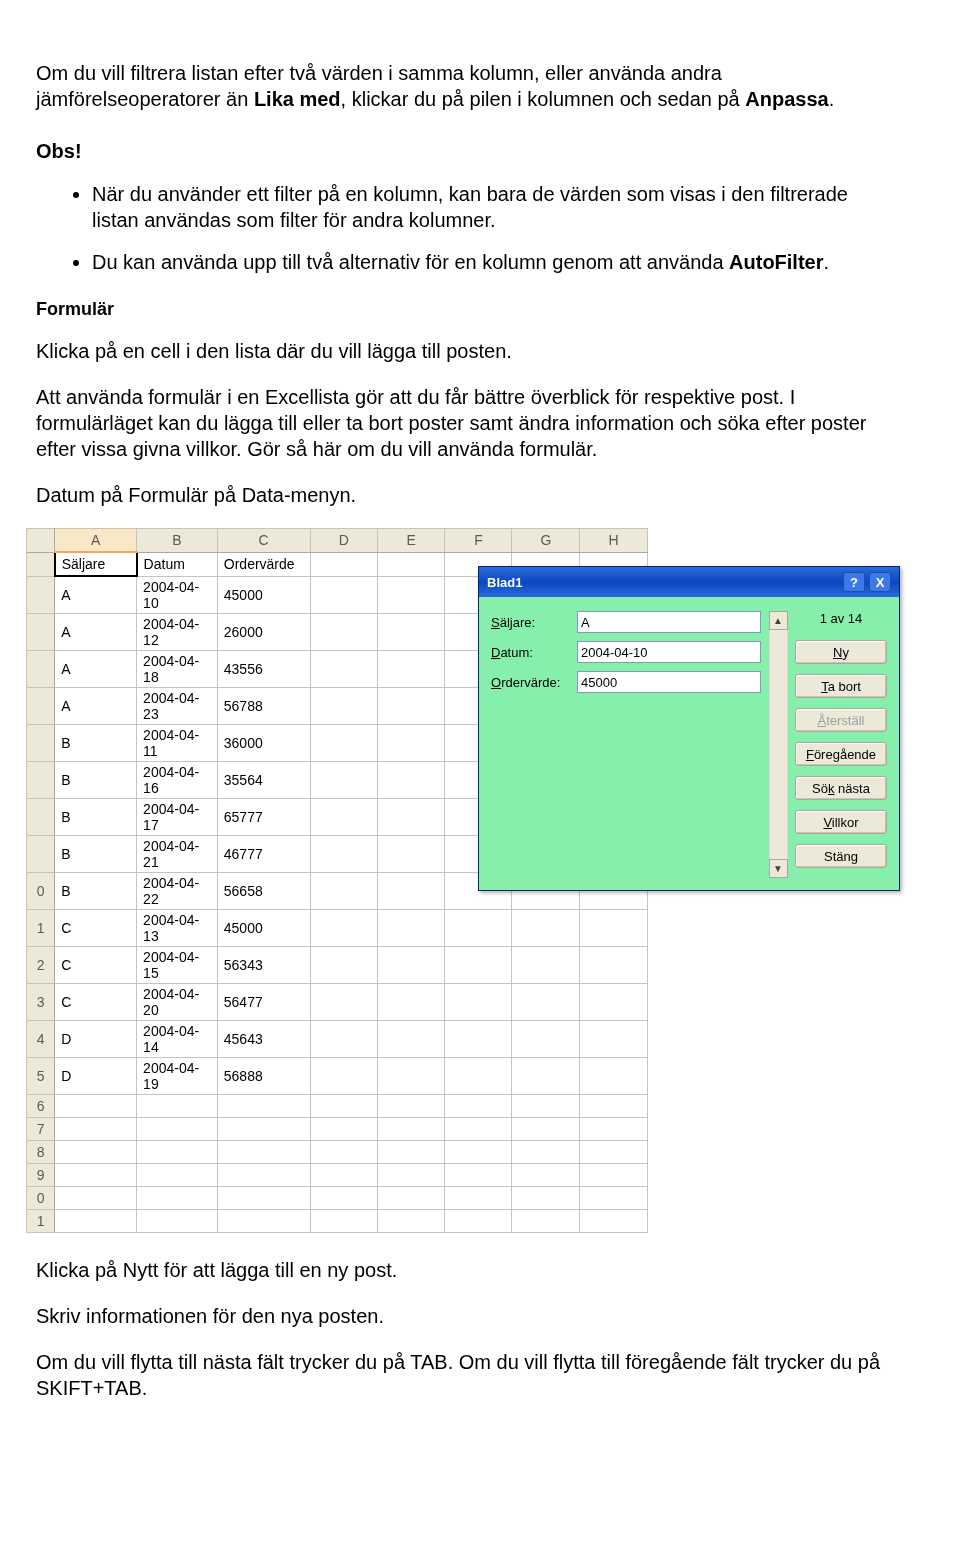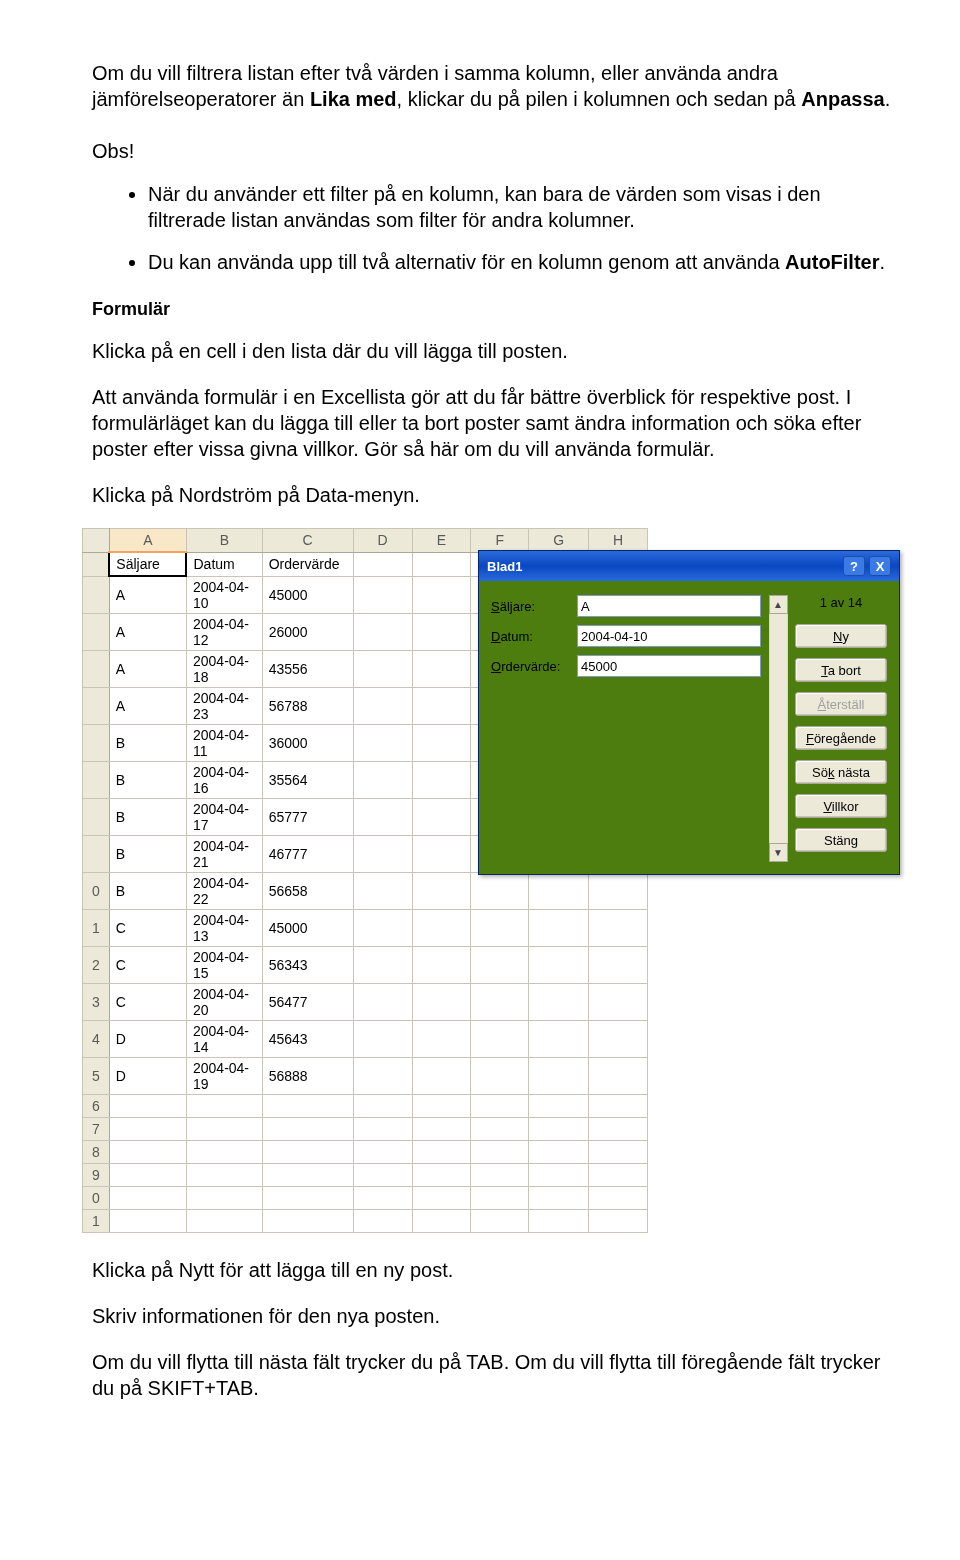--- a/index.html
+++ b/index.html
@@ -5,28 +5,28 @@
   body {
     margin: 0;
     padding: 0;
     font-family: Arial, Helvetica, sans-serif;
     font-size: 20px;
     background: #fff;
     color: #000;
     width: 960px;
   }
   .page {
-    padding: 40px 60px 20px 92px;
+    padding: 40px 60px 20px 36px;
   }
   .intro {
     line-height: 1.3;
     margin-bottom: 28px;
   }
   .obs-label {
-    font-weight: normal;
+    font-weight: bold;
     margin-bottom: 18px;
   }
   ul.bullets {
     margin: 0 0 24px 0;
     padding-left: 56px;
   }
   ul.bullets li {
     margin: 16px 0;
     line-height: 1.3;
   }
@@ -66,23 +66,23 @@
     color: #5a5a5a;
     border-bottom: 1px solid #aca899;
     width: 86px;
   }
   .sheet thead th.colA { border-bottom: 2px solid #f4a460; background:#f8e8c8; }
   .sheet td.sel { border: 2px solid #000; }
 
   .dialog {
     width: 420px;
     border: 1px solid #0a246a;
-    background: #4d7c0f;
+    background: #86efac;
     margin-left: -170px;
-    margin-top: 22px;
+    margin-top: 38px;
     box-shadow: 2px 2px 4px rgba(0,0,0,0.3);
     font-size: 13px;
     position: relative;
     align-self: flex-start;
   }
   .titlebar {
     background: linear-gradient(to bottom, #2a6bdc 0%, #0a47c2 50%, #2a6bdc 100%);
     color: #fff;
     font-weight: bold;
     padding: 5px 8px;
@@ -157,21 +157,21 @@
     <li>När du använder ett filter på en kolumn, kan bara de värden som visas i den filtrerade listan användas som filter för andra kolumner.</li>
     <li>
       <span>Du kan använda upp till två alternativ för en kolumn genom att använda </span><span class="bold">AutoFilter</span><span>.</span>
     </li>
   </ul>
 
   <h2 class="section">Formulär</h2>
 
   <p class="body">Klicka på en cell i den lista där du vill lägga till posten.</p>
   <p class="body">Att använda formulär i en Excellista gör att du får bättre överblick för respektive post. I formulärläget kan du lägga till eller ta bort poster samt ändra information och söka efter poster efter vissa givna villkor. Gör så här om du vill använda formulär.</p>
-  <p class="body">Klicka på Nordström på Data-menyn.</p>
+  <p class="body">Datum på Formulär på Data-menyn.</p>
 
   <div class="shot">
     <table class="sheet">
       <thead>
         <tr>
           <th class="rowhdr"></th>
           <th class="colA">A</th>
           <th>B</th>
           <th>C</th>
           <th>D</th>

